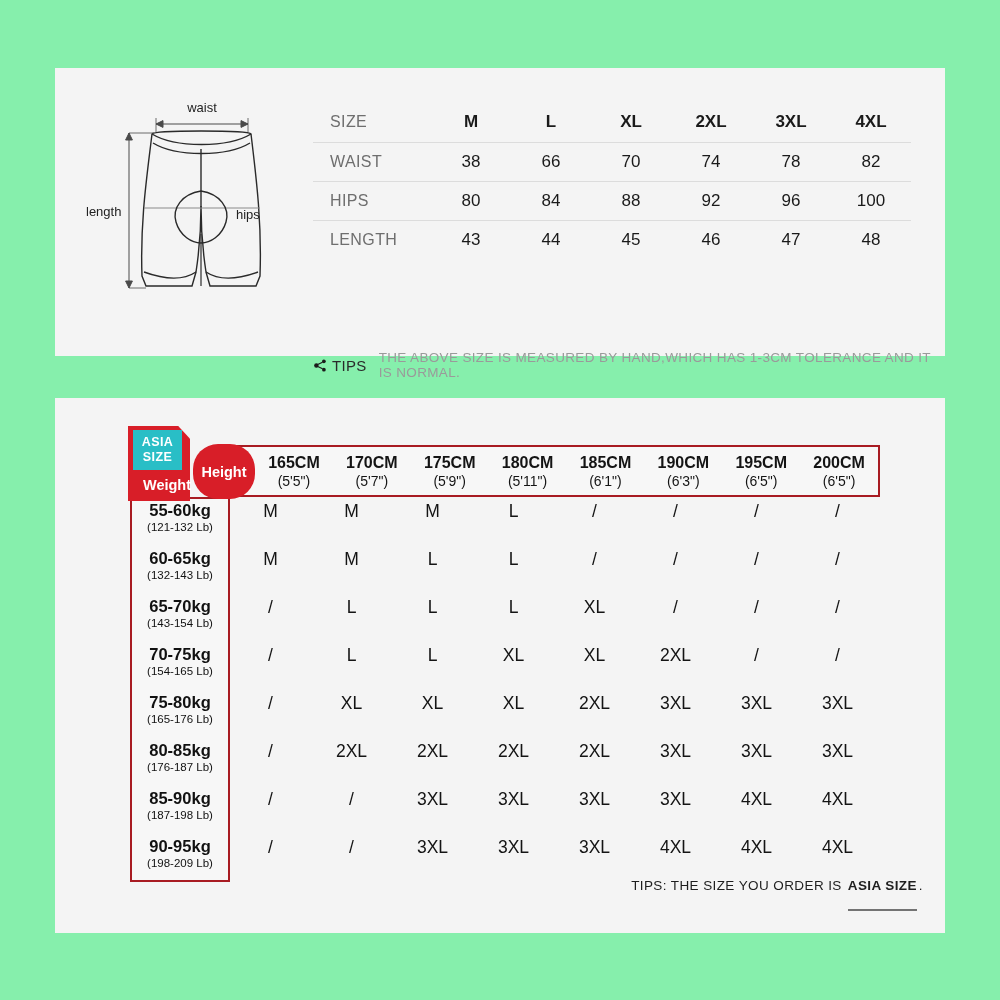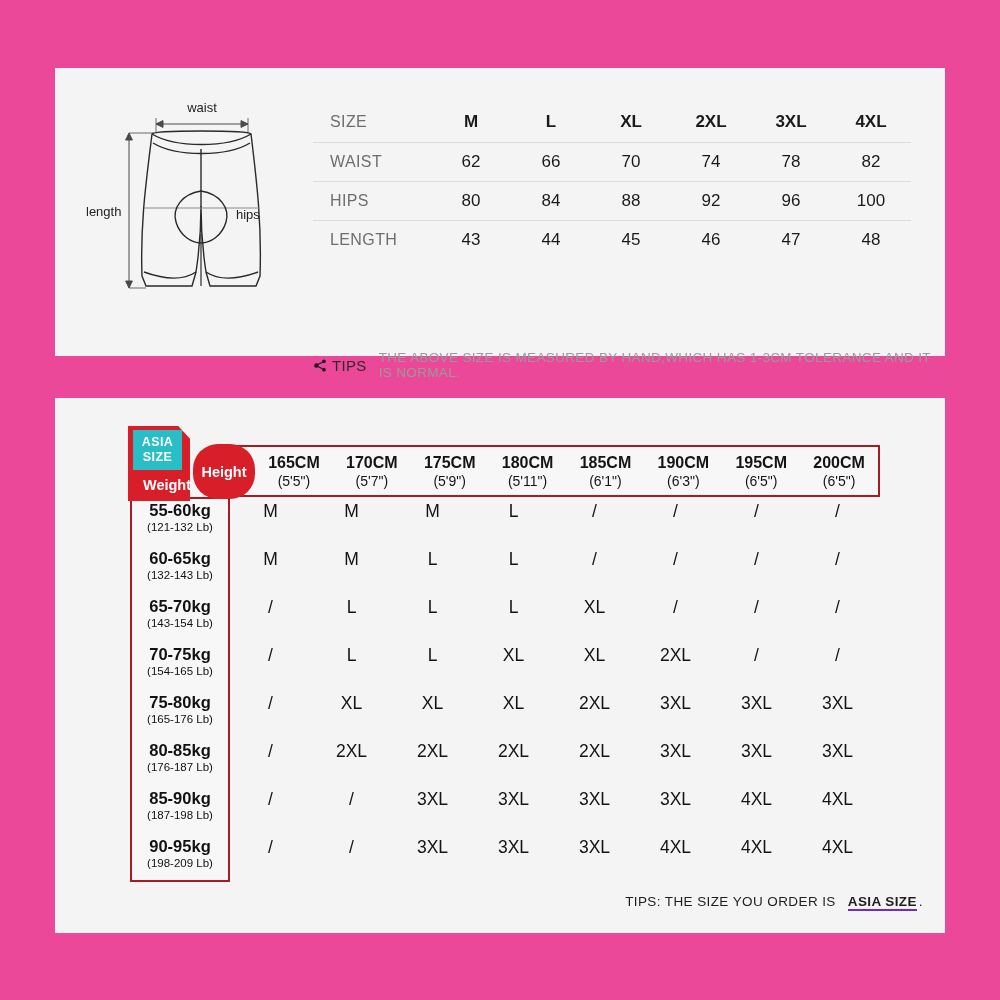--- a/index.html
+++ b/index.html
@@ -3,21 +3,21 @@
 <meta charset="utf-8">
 <style>
   * { box-sizing: border-box; }
   html, body {
     margin: 0; padding: 0;
     width: 1000px; height: 1000px;
     background: #ffffff;
     font-family: "Liberation Sans", sans-serif;
     -webkit-font-smoothing: antialiased;
   }
-  .page { position: relative; width: 1000px; height: 1000px; background: #ec4899; }
+  .page { position: relative; width: 1000px; height: 1000px; background: #86efac; }
 
   
   .panel-one {
     position: absolute;
     left: 55px; top: 68px;
     width: 890px; height: 288px;
     background: #f4f4f4;
   }
 
   
@@ -190,23 +190,23 @@
   
   .bottom-note {
     position: absolute;
     right: 22px; bottom: 22px;
     font-size: 13.5px; color: #1e1e1e;
     letter-spacing: .4px;
     display: flex; align-items: baseline;
   }
   .bn-strong {
     font-weight: bold;
-    border-bottom: 2px solid #6d28d9;
-    padding-bottom: 0;
-    margin: 0 2px 0 12px;
+    border-bottom: 2px solid #737373;
+    padding-bottom: 16px;
+    margin: 0 2px 0 6px;
   }
 </style>
 </head>
 <body>
 
 <div class="page">
 
   <div class="panel-one">
 
     <div class="diagram">
@@ -265,21 +265,21 @@
             <td class="rowlabel">SIZE</td>
             <td>M</td>
             <td>L</td>
             <td>XL</td>
             <td>2XL</td>
             <td>3XL</td>
             <td>4XL</td>
           </tr>
           <tr>
             <td class="rowlabel">WAIST</td>
-            <td>62</td>
+            <td>38</td>
             <td>66</td>
             <td>70</td>
             <td>74</td>
             <td>78</td>
             <td>82</td>
           </tr>
           <tr>
             <td class="rowlabel">HIPS</td>
             <td>80</td>
             <td>84</td>

